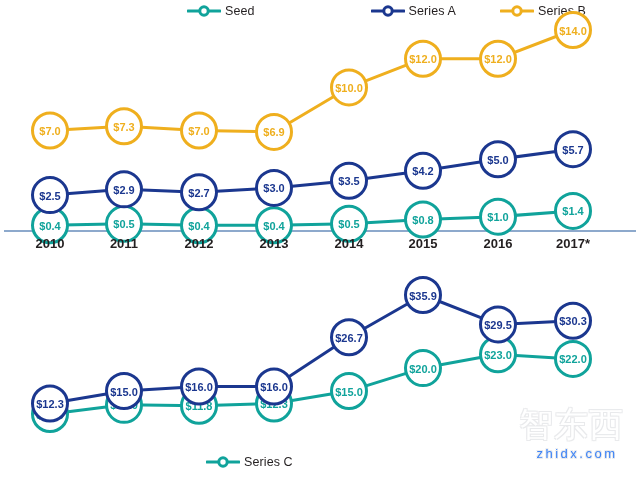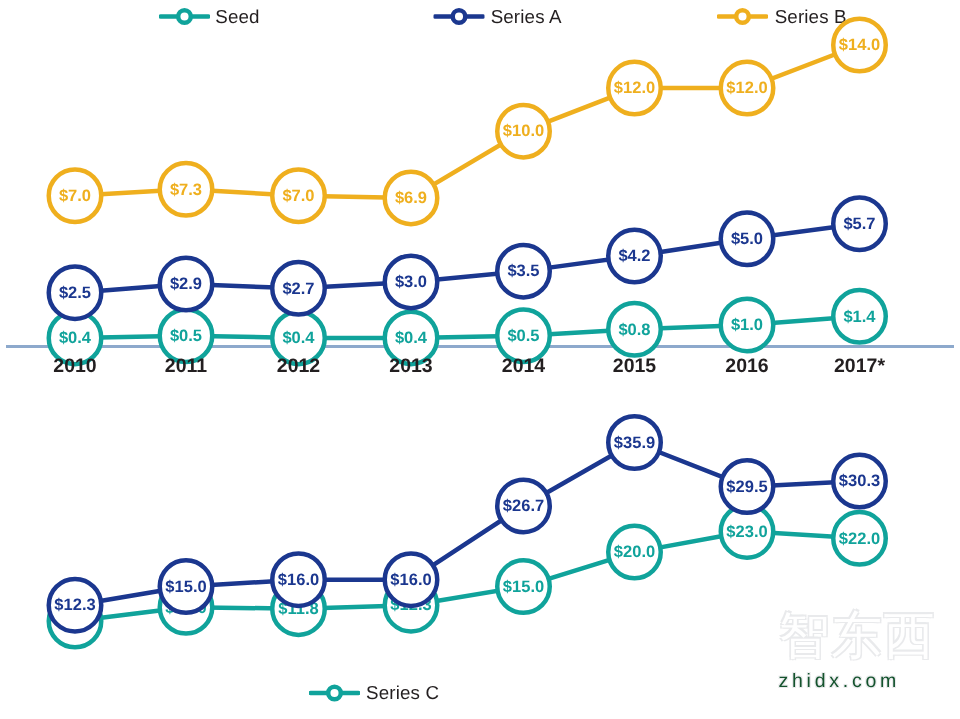--- a/index.html
+++ b/index.html
@@ -35,26 +35,26 @@
   }
   .legend-label {
     font-size: 12.5px;
     color: #231f20;
     font-family: "Liberation Sans", sans-serif;
     letter-spacing: 0.1px;
     white-space: nowrap;
   }
   #legend-top {
     top: 4px;
-    left: 100px;
+    left: 116px;
     width: 470px;
-    justify-content: center;
+    justify-content: flex-end;
   }
   #legend-top .legend-item:nth-child(1) { margin-right: 116px; }
-  #legend-top .legend-item:nth-child(2) { margin-right: 104px; }
+  #legend-top .legend-item:nth-child(2) { margin-right: 44px; }
   #legend-bottom {
     top: 455px;
     left: 206px;
     width: 360px;
   }
   #legend-bottom .legend-item:nth-child(1) { margin-right: 147px; text-align: center; }
 
   svg.chart {
     position: absolute;
     left: 0;
@@ -109,26 +109,27 @@
     line-height: 40px;
     text-shadow:
       -1px -1px 0 #e9eaec, 1px -1px 0 #e9eaec,
       -1px  1px 0 #e9eaec, 1px  1px 0 #e9eaec;
     white-space: nowrap;
   }
   #watermark .wm-url {
     font-family: "Liberation Sans", sans-serif;
     font-size: 13px;
     letter-spacing: 2.5px;
-    color: #14532d;
+    color: #3b82f6;
     text-shadow:
       -0.7px -0.7px 0 #e9eaec, 0.7px -0.7px 0 #e9eaec,
       -0.7px  0.7px 0 #e9eaec, 0.7px  0.7px 0 #e9eaec;
     margin-top: 2px;
     white-space: nowrap;
+    text-align: center;
   }
 </style>
 </head>
 <body>
 
 <div id="root">
 
   <div class="legend" id="legend-top">
     <div class="legend-item">
       <svg class="legend-marker" width="34" height="14" viewBox="0 0 34 14">

